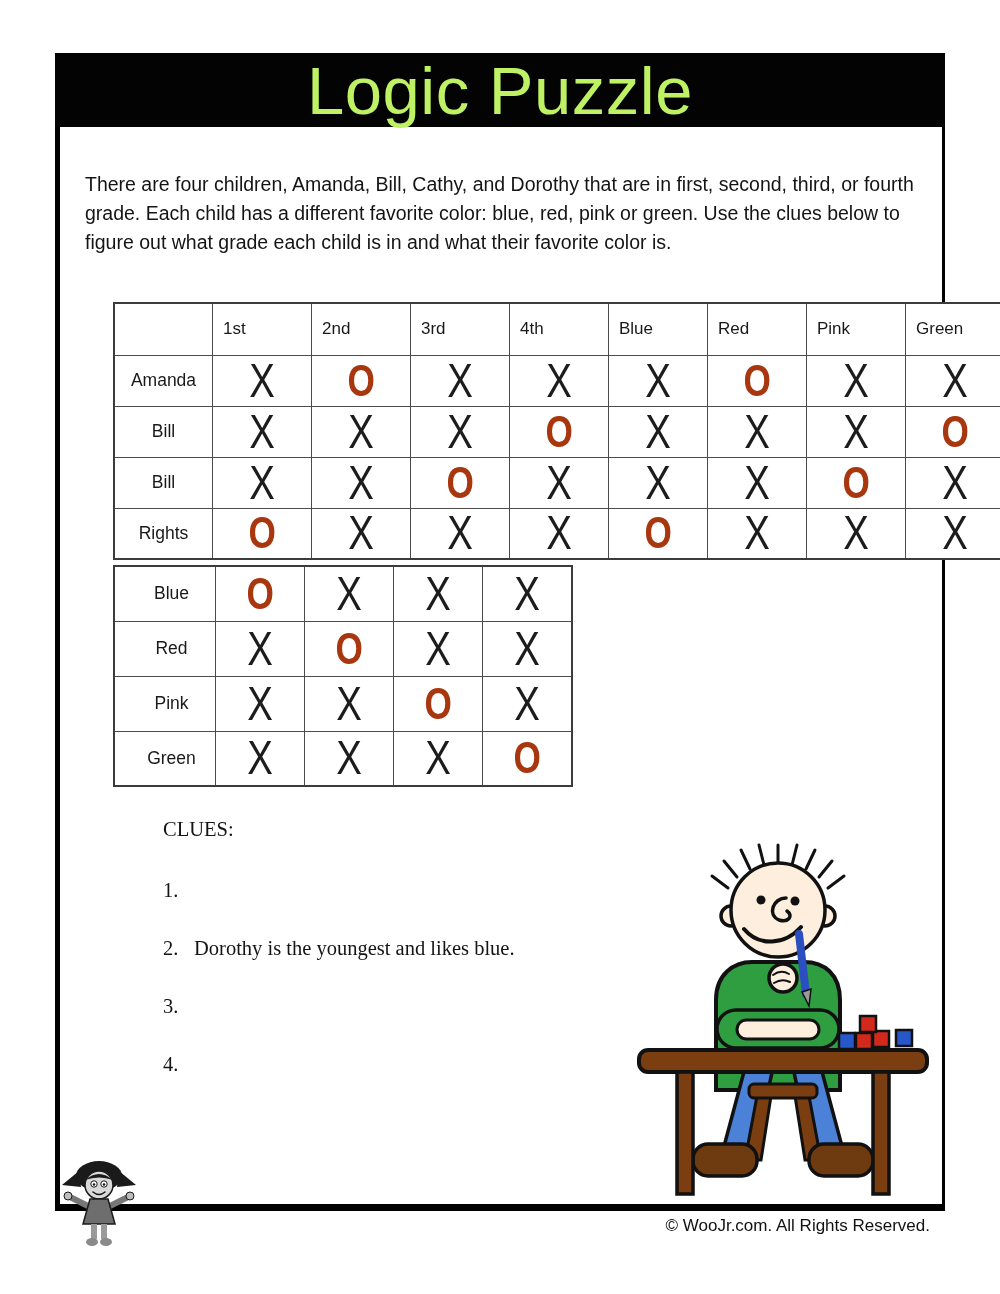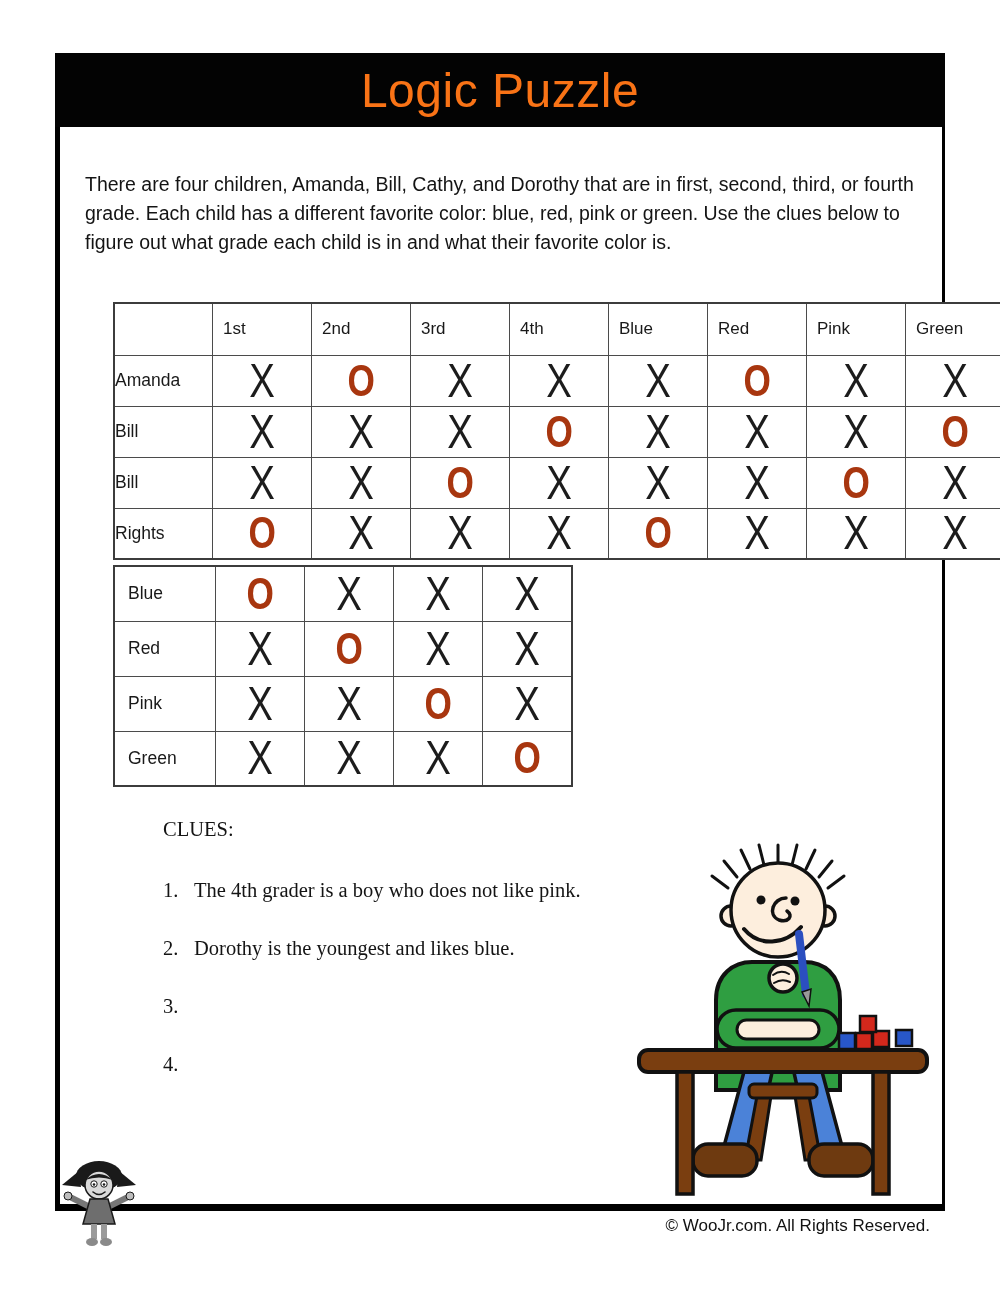--- a/index.html
+++ b/index.html
@@ -10,35 +10,35 @@
   .content-box {
     position:absolute; left:55px; top:53px; width:890px; height:1158px;
     box-sizing:border-box; background:#ffffff;
     border-left:5px solid #000; border-right:3px solid #000; border-bottom:7px solid #000;
   }
   .title-bar {
     position:absolute; left:55px; top:53px; width:890px; height:74px;
     background:#030303; display:flex; align-items:center; justify-content:center;
   }
   .title-bar h1 {
-    margin:0; color:#f97316; font-size:48px; font-weight:500; letter-spacing:0.5px;
+    margin:0; color:#bef264; font-size:67px; font-weight:500; letter-spacing:0.5px;
   }
   .intro {
     position:absolute; left:85px; top:150px; width:842px;
     font-size:19.5px; line-height:29px; color:#141414;
   }
   .grid-area { position:absolute; left:113px; top:302px; }
   .logic-table { border-collapse:collapse; table-layout:fixed; background:#fff; }
   .logic-table.top { width:792px; }
   .logic-table.bottom { width:440px; margin-top:5px; }
   .logic-table th, .logic-table td {
     border:1.5px solid #4b4b4b; padding:0; overflow:hidden;
   }
   .logic-table { border:2px solid #3c3c3c; }
-  .logic-table th:first-child, .logic-table td:first-child { width:87px; }
+  .logic-table th:first-child, .logic-table td:first-child { width:87px;text-align:center; }
   .logic-table th, .logic-table td { width:88px; }
   .logic-table thead tr { height:52px; }
   .logic-table.top tbody tr { height:51px; }
   .logic-table.bottom tbody tr { height:55px; }
   .logic-table th {
     font-size:17px; font-weight:400; text-align:left; padding-left:10px;
     vertical-align:middle; color:#191919;
   }
   .row-label {
     font-size:17.5px; text-align:left; padding-left:7px; vertical-align:middle; color:#191919;
@@ -164,21 +164,20 @@
           </tr>
         </tbody>
     </table>
   </div>
 
   <section class="clues">
     <h2>CLUES:</h2>
     <ol id="clues-list">
         <li>
           <span class="num">1.</span>
-          <span>The 4th grader is a boy who does not like pink.</span>
         </li>
         <li>
           <span class="num">2.</span>
           <span>Dorothy is the youngest and likes blue.</span>
         </li>
         <li>
           <span class="num">3.</span>
         </li>
         <li>
           <span class="num">4.</span>

